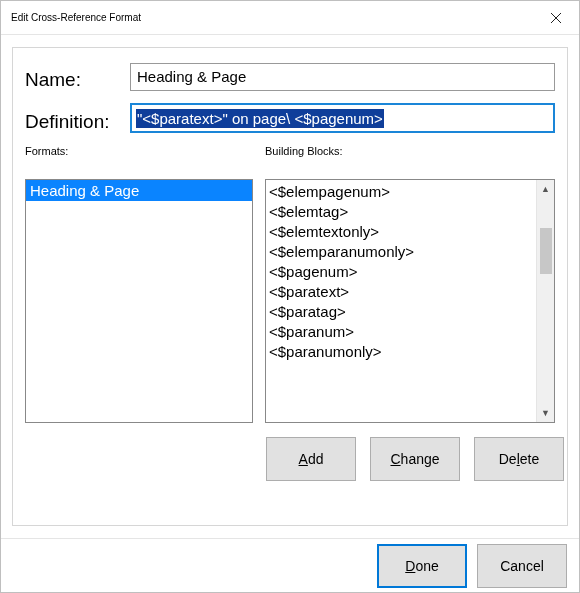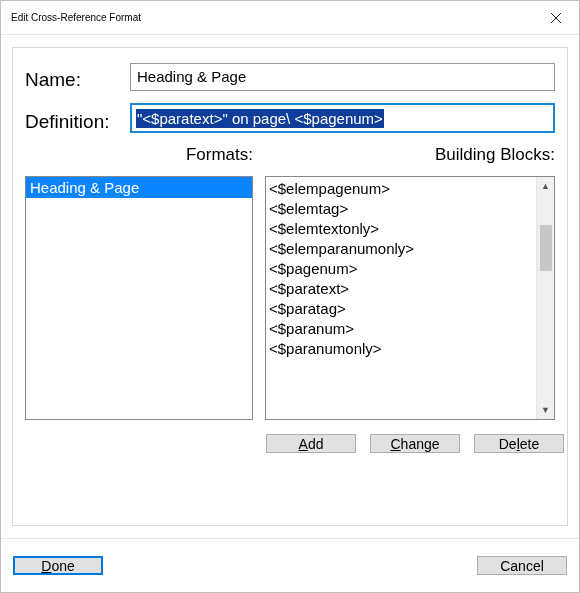--- a/index.html
+++ b/index.html
@@ -80,23 +80,22 @@
   }
   .lists-row {
     display: flex;
     gap: 12px;
     margin-top: 4px;
   }
   .lists-col { display: flex; flex-direction: column; }
   .lists-col.left { width: 228px; }
   .lists-col.right { flex: 1; }
   .list-label {
-    font-size: 17px;
-    margin-bottom: 11px;
-    text-align: right;
+    font-size: 11px;
+    margin-bottom: 22px;
   }
   .listbox {
     border: 1px solid #888;
     height: 244px;
     overflow: hidden;
     font-size: 15px;
     position: relative;
   }
   .listbox.formats .item {
     padding: 2px 4px;
@@ -136,39 +135,39 @@
     border-radius: 0;
   }
   .sb-track { flex: 1; width: 100%; display: flex; flex-direction: column; align-items: center; }
   .btn-row {
     display: flex;
     gap: 14px;
     margin-top: 14px;
     margin-left: 241px;
   }
   button.win-btn {
-    height: 19px;
+    height: 44px;
     min-width: 90px;
     background: #e1e1e1;
     border: 1px solid #adadad;
     font-family: inherit;
     font-size: 14px;
     cursor: pointer;
     padding: 0 0;
   }
   button.win-btn .u { text-decoration: underline; }
   button.win-btn.primary {
     border: 2px solid #0078d7;
     background: #e1e1e1;
   }
   .footer {
     height: 54px;
     border-top: 1px solid #e5e5e5;
     display: flex;
-    justify-content: space-between;
+    justify-content: flex-end;
     align-items: center;
     gap: 10px;
     padding: 0 12px;
     margin-top: auto;
   }
 </style>
 </head>
 <body>
 
 <div class="titlebar">

